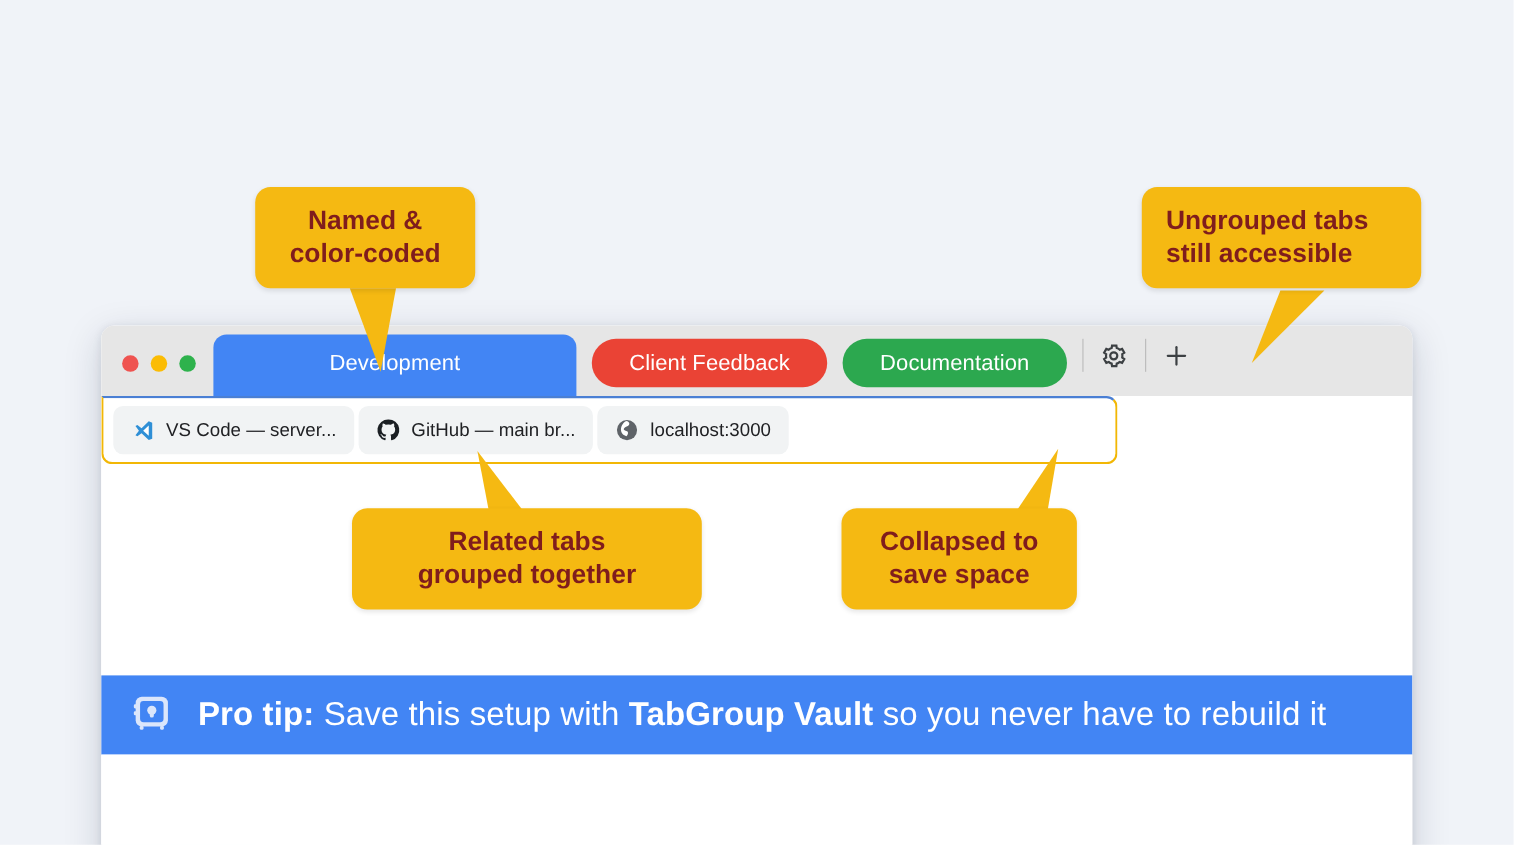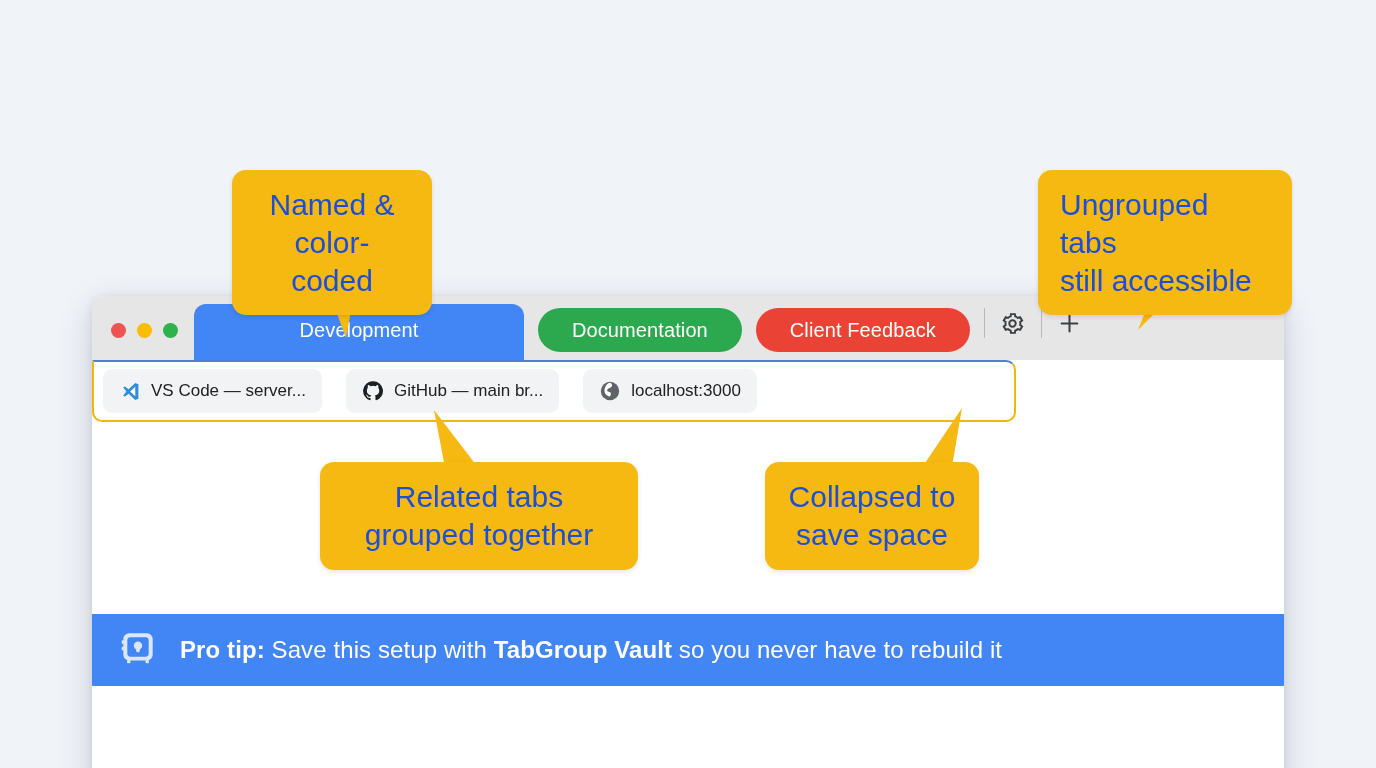--- a/index.html
+++ b/index.html
@@ -113,21 +113,21 @@
     position: relative;
     margin: 0;
     width: 924px;
     height: 62px;
     border: 2px solid #f2b705;
     border-top-color: #4a7fd4;
     border-radius: 0 10px 10px 10px;
     background: #ffffff;
     display: flex;
     align-items: center;
-    gap: 24px;
+    gap: 4px;
     padding: 0 9px;
   }
 
   .tab-chip {
     display: flex;
     align-items: center;
     gap: 10px;
     height: 44px;
     padding: 0 16px;
     border-radius: 9px;
@@ -151,39 +151,40 @@
   #protip-banner {
     height: 72px;
     background: #4285f4;
     display: flex;
     align-items: center;
     padding-left: 26px;
     gap: 22px;
     color: #ffffff;
   }
   #protip-text {
-    font-size: 24px;
+    font-size: 30px;
     letter-spacing: .1px;
   }
   #protip-text b { font-weight: bold; }
 
   #content-bottom { height: 110px; background: #ffffff; }
 
   
   .callout {
     position: absolute;
     background: #f5b912;
     border-radius: 14px;
     padding: 16px 22px;
-    color: #1d4ed8;
-    font-size: 30px;
+    color: #7f1d1d;
+    font-size: 24px;
     line-height: 1.26;
     text-align: center;
     box-shadow: 0 2px 5px rgba(0,0,0,.10);
     z-index: 30;
+    font-weight: bold;
   }
 
   #callout-named     { left: 232px;  top: 170px;  width: 200px; }
   #callout-ungrouped { left: 1038px; top: 170px;  width: 254px; text-align: left; }
   #callout-related   { left: 320px;  top: 462px;  width: 318px; }
   #callout-collapsed { left: 765px;  top: 462px;  width: 214px; }
 
   
   .tail-svg { position: absolute; z-index: 29; overflow: visible; }
 </style>
@@ -208,25 +209,25 @@
     <div id="traffic-lights">
       <span class="traffic-dot" style="background:#ef5350"></span>
       <span class="traffic-dot" style="background:#fbbc04"></span>
       <span class="traffic-dot" style="background:#2eb24c"></span>
     </div>
 
     <div id="group-tabs">
       <div class="group-tab active" style="background:#4285f4">
         <span>Development</span>
       </div>
+      <div class="group-tab pill" style="background:#ea4335">
+        <span>Client Feedback</span>
+      </div>
       <div class="group-tab pill" style="background:#2ca84f">
         <span>Documentation</span>
-      </div>
-      <div class="group-tab pill" style="background:#ea4335">
-        <span>Client Feedback</span>
       </div>
     </div>
 
     <div id="tab-actions">
       <span class="tb-sep"></span>
       <span class="tb-btn">
         <svg width="25" height="25" viewBox="0 0 24 24" fill="none" stroke="#3c4043" stroke-width="1.9">
           <circle cx="12" cy="12" r="3.1"></circle>
           <path d="M19.4 13.5a7.7 7.7 0 0 0 0-3l1.8-1.3-1.9-3.3-2.1.8a7.6 7.6 0 0 0-2.6-1.5L14.3 3H10.5l-.3 2.2a7.6 7.6 0 0 0-2.6 1.5l-2.1-.8-1.9 3.3 1.8 1.3a7.7 7.7 0 0 0 0 3l-1.8 1.3 1.9 3.3 2.1-.8a7.6 7.6 0 0 0 2.6 1.5l.3 2.2h3.8l.3-2.2a7.6 7.6 0 0 0 2.6-1.5l2.1.8 1.9-3.3z"></path>
         </svg>

